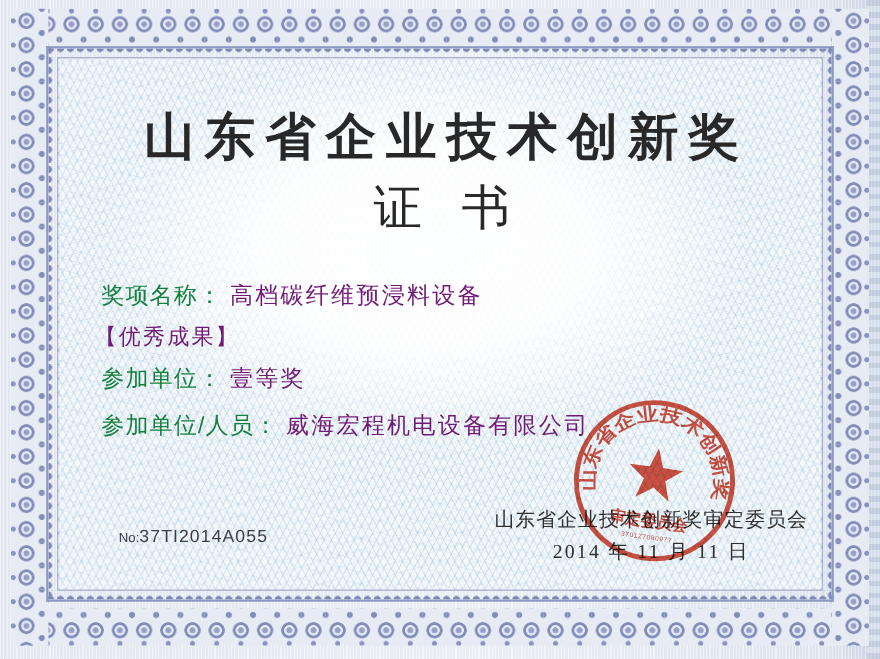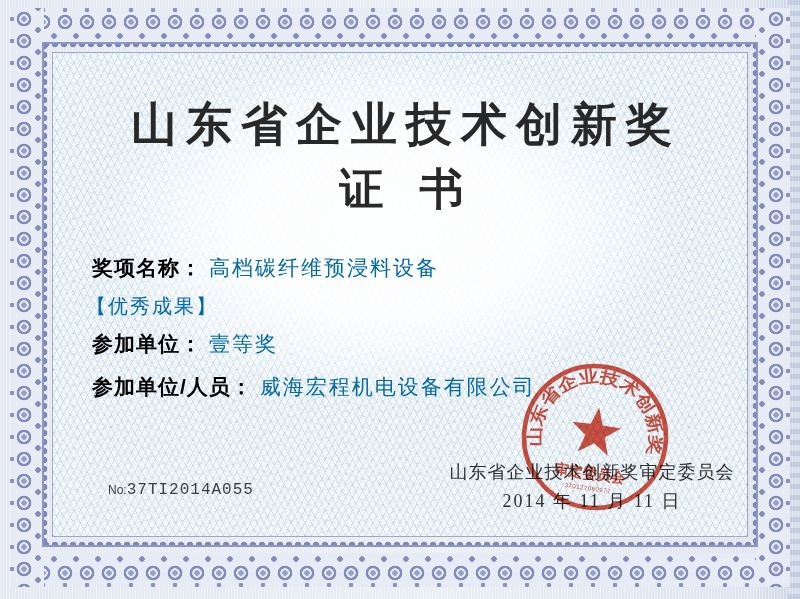--- a/index.html
+++ b/index.html
@@ -65,29 +65,29 @@
       radial-gradient(ellipse 55% 48% at 48% 36%, rgba(255,255,255,.96) 0%, rgba(255,255,255,.88) 40%, rgba(255,255,255,0) 78%),
       repeating-linear-gradient(62deg, rgba(125,170,205,.26) 0 1px, rgba(0,0,0,0) 1px 6px),
       repeating-linear-gradient(-62deg, rgba(125,170,205,.26) 0 1px, rgba(0,0,0,0) 1px 6px),
       repeating-linear-gradient(16deg, rgba(150,190,220,.16) 0 1px, rgba(0,0,0,0) 1px 10px),
       repeating-linear-gradient(-16deg, rgba(150,190,220,.16) 0 1px, rgba(0,0,0,0) 1px 10px),
       #f4f8fb;}
   
   .title{position:absolute;left:55px;right:52px;top:94px;text-align:center;
     font-weight:bold;font-size:46px;letter-spacing:9px;text-indent:9px;color:#282828;}
   .subtitle{position:absolute;left:55px;right:52px;top:160px;text-align:center;
-    font-weight:bold;font-size:44px;letter-spacing:36px;text-indent:36px;color:#282828;}
+    font-weight:normal;font-size:44px;letter-spacing:36px;text-indent:36px;color:#282828;}
   .field{position:absolute;left:92px;white-space:nowrap;}
   .f1{top:254px;} .f2{top:293px;left:86px;} .f3{top:330px;} .f4{top:373px;text-align:center;}
-  .field .lab{font-weight:bold;font-size:21px;letter-spacing:1px;color:#000000;}
-  .field .val{font-family:Liberation Mono, monospace;font-size:21px;color:#0369a1;margin-left:7px;letter-spacing:2px;margin-top:20px;}
+  .field .lab{font-weight:normal;font-size:21px;letter-spacing:1px;color:#15803d;}
+  .field .val{font-family:Liberation Mono, monospace;font-size:21px;color:#701a75;margin-left:7px;letter-spacing:2px;margin-top:20px;}
   .f2 .val{margin-left:0;font-size:20px;text-align:center;}
   .serial{position:absolute;left:108px;top:480px;white-space:nowrap;color:#3c3c4a;}
   .serial .pfx{font-weight:normal;font-size:12px;}
-  .serial .num{font-family:Liberation Mono, monospace;font-size:16px;letter-spacing:1px;}
+  .serial .num{font-family:Liberation Sans, sans-serif;font-size:16px;letter-spacing:1px;}
   .issuer{position:absolute;left:443px;top:460px;width:298px;text-align:center;
     font-family:"Liberation Serif",serif;font-size:18px;color:#2f2f2f;letter-spacing:1px;}
   .date{position:absolute;left:443px;top:489px;width:298px;text-align:center;
     font-family:"Liberation Serif",serif;font-size:18px;color:#2f2f2f;letter-spacing:2px;}
   
   .seal{position:absolute;left:519px;top:361px;width:152px;height:152px;
     transform:rotate(8deg);opacity:.9;mix-blend-mode:multiply;}
 </style>
 </head>
 <body>

